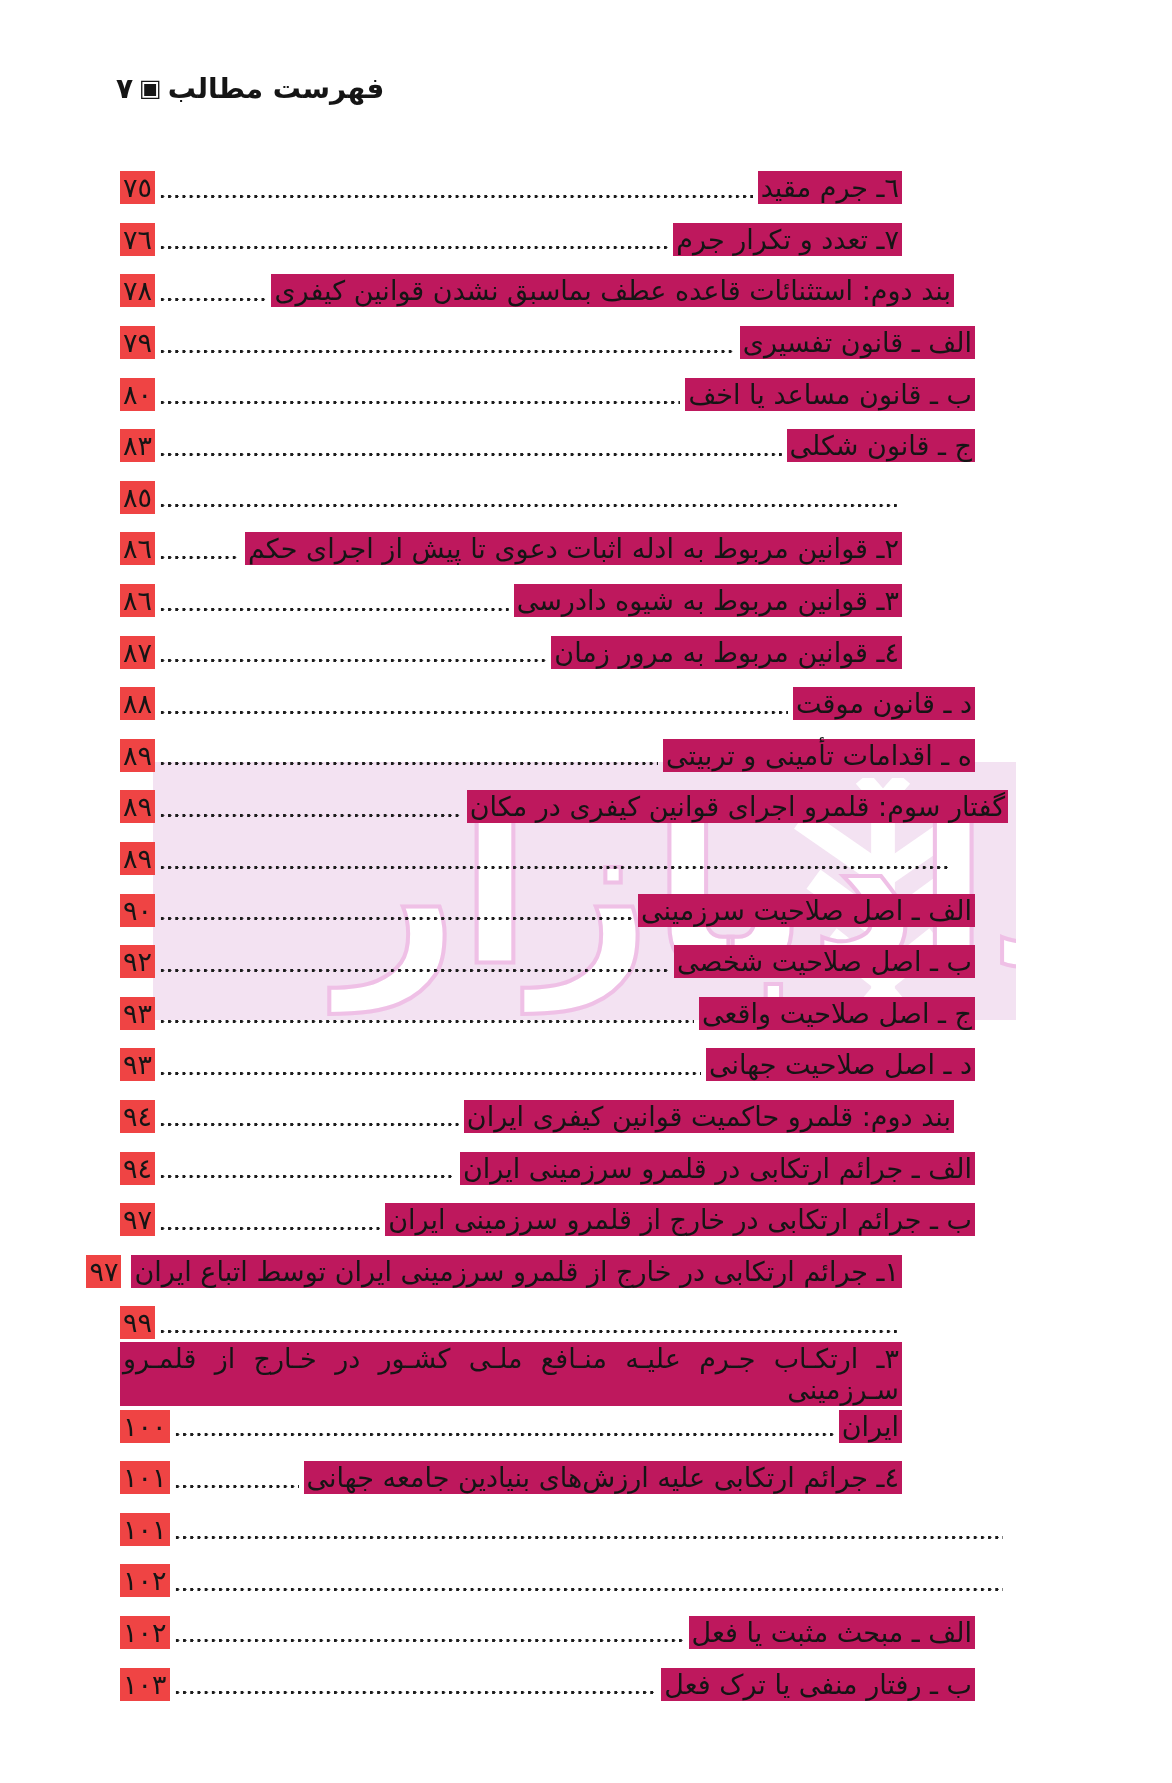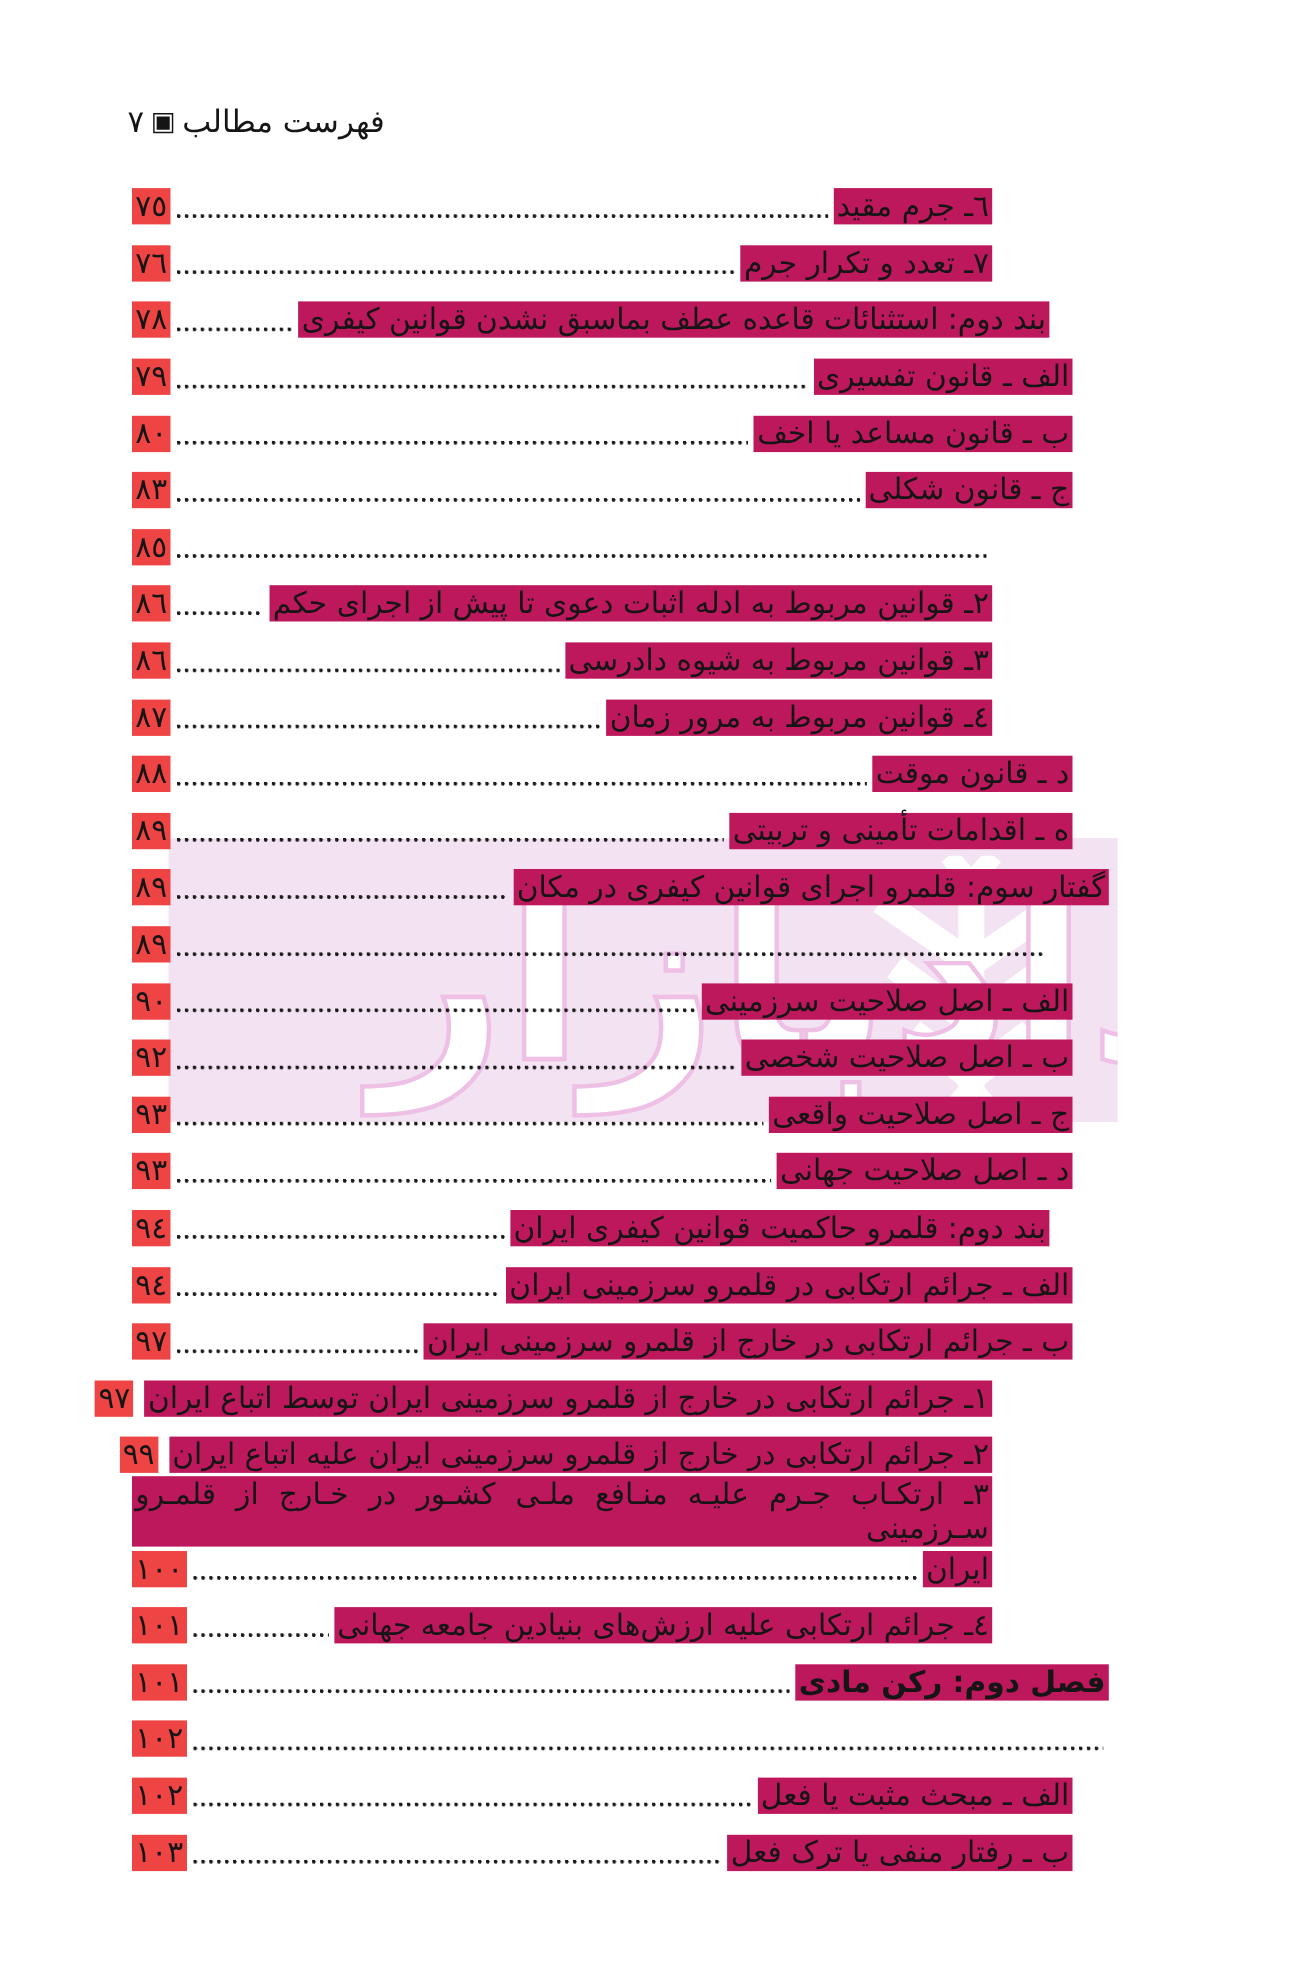--- a/index.html
+++ b/index.html
@@ -4,22 +4,22 @@
 <style>
   html,body{margin:0;padding:0;}
   body{
     width:1172px;height:1783px;position:relative;overflow:hidden;
     background:#ffffff;color:#151515;
     font-family:"DejaVu Sans",sans-serif;
     direction:rtl;
   }
   
   .running-head{
-    position:absolute;top:94px;left:116px;
-    font-size:28px;font-weight:normal;direction:rtl;white-space:nowrap;
+    position:absolute;top:72px;left:116px;
+    font-size:28px;font-weight:bold;direction:rtl;white-space:nowrap;
     z-index:2;
   }
   .running-head .sq{font-size:24px;position:relative;top:-2px;padding:0 6px;}
   
   .watermark{
     position:absolute;left:153px;top:762px;width:863px;height:258px;
     z-index:0;overflow:hidden;
   }
   .wm-band{position:absolute;inset:0;}
   .wm-square{position:absolute;top:0;width:266px;height:258px;}
@@ -187,40 +187,38 @@
     <span class="label">ب ـ جرائم ارتکابی در خارج از قلمرو سرزمینی ایران</span>
     <span class="leader"></span>
     <span class="pnum">٩٧</span>
   </div>
     <div class="row lvl3">
     <span class="label">١ـ جرائم ارتکابی در خارج از قلمرو سرزمینی ایران توسط اتباع ایران</span>
     <span class="leader"></span>
     <span class="pnum">٩٧</span>
   </div>
     <div class="row lvl3">
-    <span class="label">٢ـ جرائم ارتکابی در خارج از قلمرو سرزمینی ایران علیه اتباع ایران</span>
     <span class="leader"></span>
     <span class="pnum">٩٩</span>
   </div>
     <div class="row lvl3 justify-line">
     <span class="label">٣ـ ارتکـاب جـرم علیـه منـافع ملـی کشـور در خـارج از قلمـرو سـرزمینی</span>
 
   </div>
     <div class="row lvl3">
     <span class="label">ایران</span>
     <span class="leader"></span>
     <span class="pnum">١٠٠</span>
   </div>
     <div class="row lvl3">
     <span class="label">٤ـ جرائم ارتکابی علیه ارزش‌های بنیادین جامعه جهانی</span>
     <span class="leader"></span>
     <span class="pnum">١٠١</span>
   </div>
     <div class="row lvl0 bold">
-    <span class="label">فصل دوم: رکن مادی</span>
     <span class="leader"></span>
     <span class="pnum">١٠١</span>
   </div>
     <div class="row lvl0">
     <span class="leader"></span>
     <span class="pnum">١٠٢</span>
   </div>
     <div class="row lvl2">
     <span class="label">الف ـ مبحث مثبت یا فعل</span>
     <span class="leader"></span>

